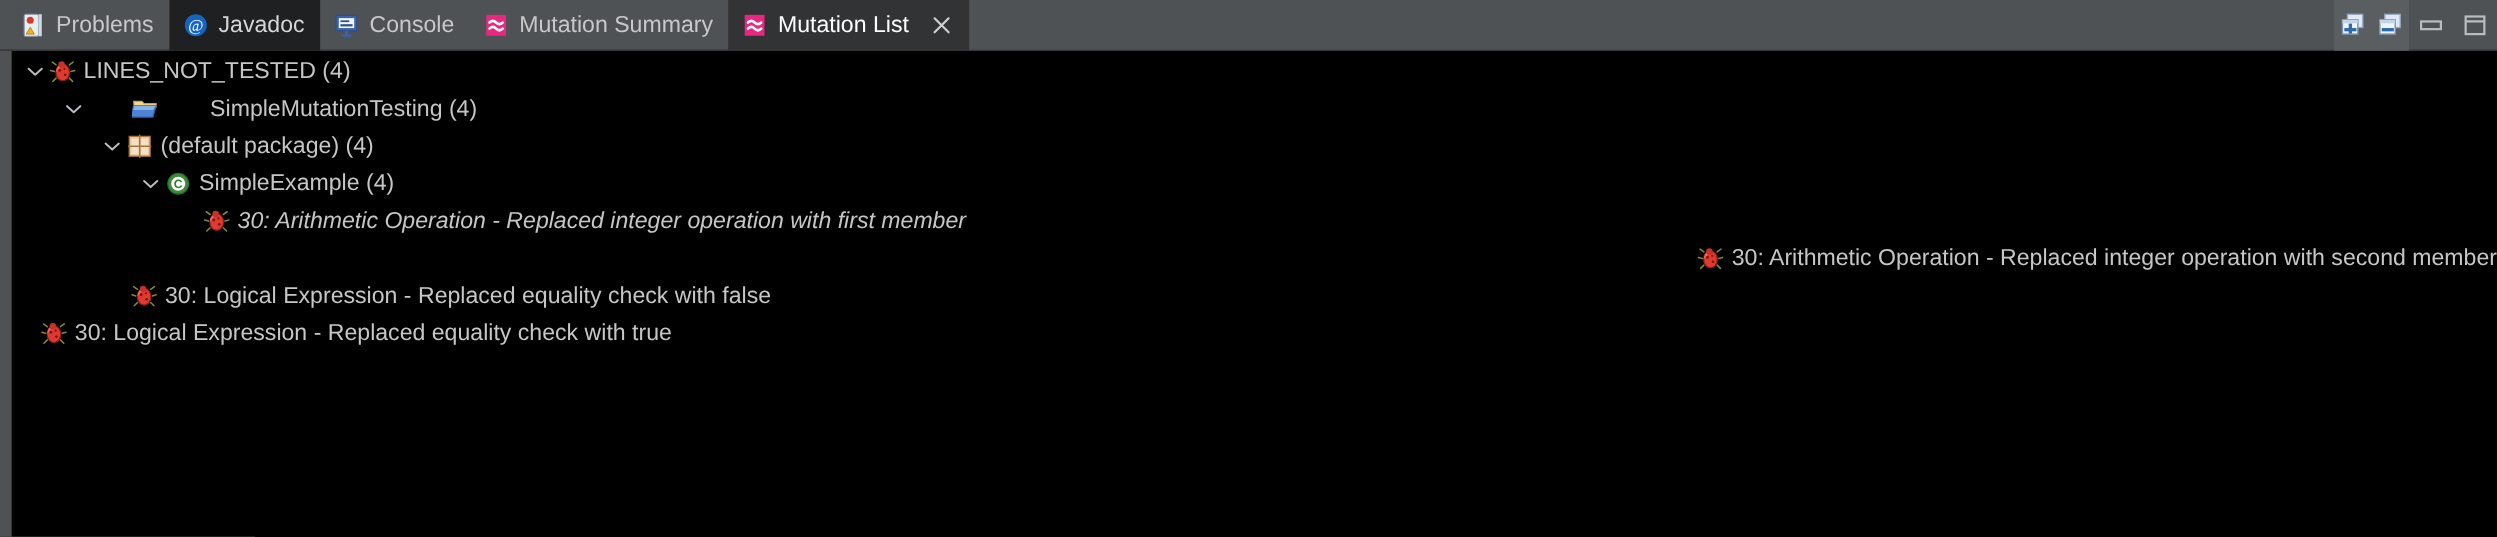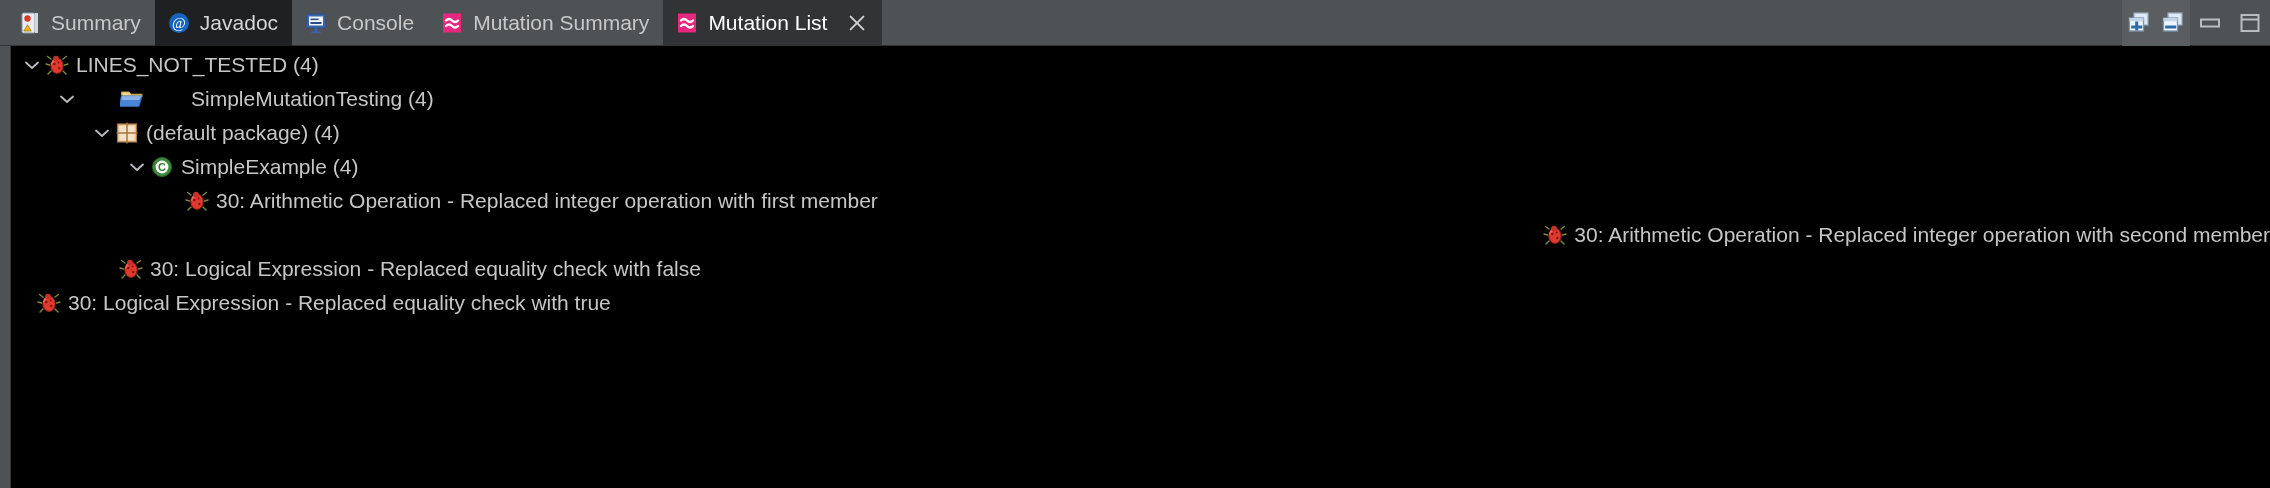--- a/index.html
+++ b/index.html
@@ -94,21 +94,21 @@
 
   <div class="tabbar">
     <div class="tabbar-left" id="tab-strip">
         <div class="tab">
           <span class="ticon"><svg width="24" height="24" viewBox="0 0 24 24">
               <rect x="4" y="2" width="13" height="20" rx="1.5" fill="#e8edf2" stroke="#8a97a5" stroke-width="1"></rect>
               <path d="M17 2 h3 v20 h-3 z" fill="#cfd8e0"></path>
               <circle cx="9.5" cy="7.5" r="3.2" fill="#d63b2a"></circle>
               <path d="M9.5 13.8 L13.2 20 H5.8 Z" fill="#f0b429" stroke="#b07d10" stroke-width="0.8"></path>
             </svg></span>
-          <span class="tablabel">Summary</span>
+          <span class="tablabel">Problems</span>
         </div>
         <div class="tab inactive-dark">
           <span class="ticon"><svg width="24" height="24" viewBox="0 0 24 24">
               <circle cx="12" cy="12" r="10" fill="#1565c0"></circle>
               <text x="12" y="17" font-size="15" font-family="Liberation Serif, serif" fill="#ffffff" text-anchor="middle">@</text>
             </svg></span>
           <span class="tablabel">Javadoc</span>
         </div>
         <div class="tab">
           <span class="ticon"><svg width="24" height="24" viewBox="0 0 24 24">
@@ -240,21 +240,21 @@
               <path d="M4 7.5 L10 13 L16 7.5" fill="none" stroke="#b9bdc0" stroke-width="1.8" stroke-linecap="round" stroke-linejoin="round"></path>
             </svg>
           </span>
           <span class="rowicon"><svg width="24" height="24" viewBox="0 0 24 24">
               <circle cx="12" cy="12" r="9.5" fill="#3c8b3c" stroke="#2a6b2a" stroke-width="1"></circle>
               <circle cx="12" cy="12" r="6.4" fill="#ffffff"></circle>
               <text x="12" y="16.3" font-size="11" font-weight="bold" font-family="Liberation Sans, sans-serif" fill="#2f7a2f" text-anchor="middle">C</text>
             </svg></span>
           <span class="rowlabel">SimpleExample (4)</span>
         </div>
-        <div class="row" style="padding-left: 148px;">
+        <div class="row" style="padding-left: 148px; font-style: italic;">
           <span class="twisty blank">
             <svg width="20" height="20" viewBox="0 0 20 20">
               <path d="M4 7.5 L10 13 L16 7.5" fill="none" stroke="#b9bdc0" stroke-width="1.8" stroke-linecap="round" stroke-linejoin="round"></path>
             </svg>
           </span>
           <span class="rowicon"><svg width="24" height="24" viewBox="0 0 24 24">
               <g stroke="#7e8a3a" stroke-width="1.4" stroke-linecap="round">
                 <line x1="6" y1="6" x2="2.5" y2="3.5"></line>
                 <line x1="18" y1="6" x2="21.5" y2="3.5"></line>
                 <line x1="4.5" y1="12" x2="1" y2="11"></line>

